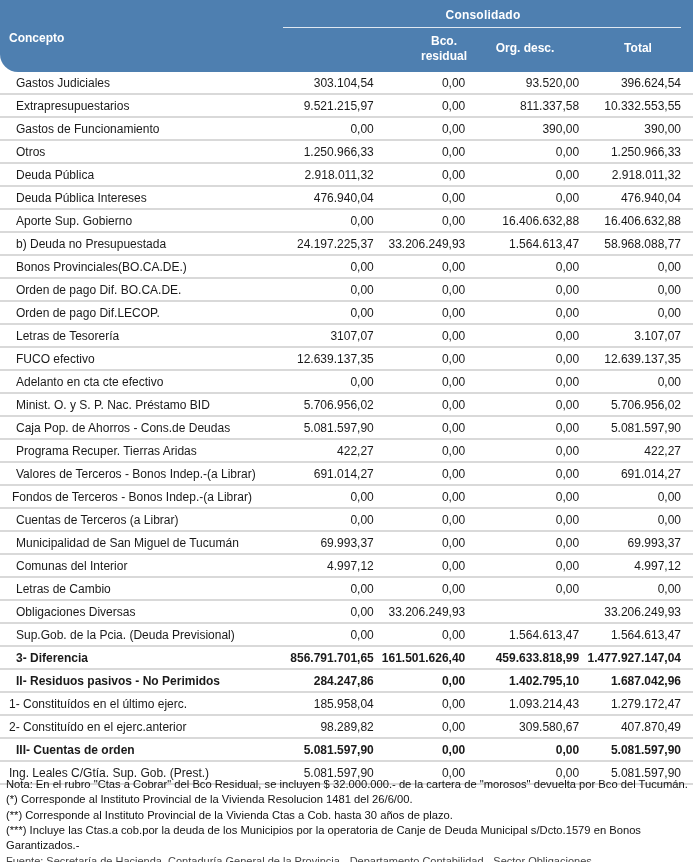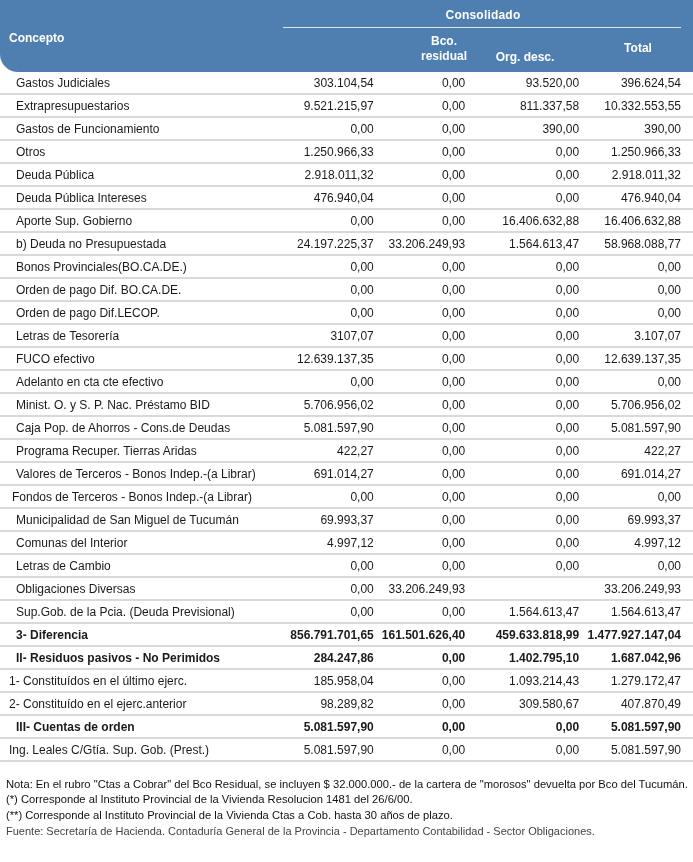--- a/index.html
+++ b/index.html
@@ -27,21 +27,21 @@
 <body>
 
 <div class="hdr">
   <div class="grp">Consolidado</div>
   <div class="grpline"></div>
   <div class="concepto">Concepto</div>
   <div class="col" style="left:400px;width:88px;">
     <div>Bco.</div>
     <div>residual</div>
   </div>
-  <div class="col" style="left:468px;width:114px;top:41px;margin-top:9px;">
+  <div class="col" style="left:468px;width:114px;top:41px;">
     <div>Org. desc.</div>
   </div>
   <div class="col" style="left:582px;width:112px;top:41px;">
     <div>Total</div>
   </div>
 </div>
 
 <table>
   <colgroup>
     <col style="width:255px">
@@ -178,20 +178,27 @@
         <td class="n" style="padding-right: 12px;">691.014,27</td>
       </tr>
       <tr class="fnd">
         <td class="c">Fondos de Terceros - Bonos Indep.-(a Librar)</td>
         <td class="n">0,00</td>
         <td class="n">0,00</td>
         <td class="n" style="padding-right: 0px;">0,00</td>
         <td class="n" style="padding-right: 12px;">0,00</td>
       </tr>
       <tr class="item">
+        <td class="c">Cuentas de Terceros (a Librar)</td>
+        <td class="n">0,00</td>
+        <td class="n">0,00</td>
+        <td class="n" style="padding-right: 0px;">0,00</td>
+        <td class="n" style="padding-right: 12px;">0,00</td>
+      </tr>
+      <tr class="item">
         <td class="c">Municipalidad de San Miguel de Tucumán</td>
         <td class="n">69.993,37</td>
         <td class="n">0,00</td>
         <td class="n" style="padding-right: 0px;">0,00</td>
         <td class="n" style="padding-right: 12px;">69.993,37</td>
       </tr>
       <tr class="item">
         <td class="c">Comunas del Interior</td>
         <td class="n">4.997,12</td>
         <td class="n">0,00</td>
@@ -261,14 +268,15 @@
         <td class="n" style="padding-right: 0px;">0,00</td>
         <td class="n" style="padding-right: 12px;">5.081.597,90</td>
       </tr>
     </tbody>
 </table>
 
 <div class="notes">
   <div>Nota: En el rubro "Ctas a Cobrar" del Bco Residual, se incluyen $ 32.000.000.- de la cartera de "morosos" devuelta por Bco del Tucumán.</div>
   <div>(*) Corresponde al Instituto Provincial de la Vivienda Resolucion 1481 del 26/6/00.</div>
   <div>(**) Corresponde al Instituto Provincial de la Vivienda Ctas a Cob. hasta 30 años de plazo.</div>
+  <div>(***) Incluye las Ctas.a cob.por la deuda de los Municipios por la operatoria de Canje de Deuda Municipal s/Dcto.1579 en Bonos Garantizados.-</div>
   <div class="src">Fuente: Secretaría de Hacienda. Contaduría General de la Provincia - Departamento Contabilidad - Sector Obligaciones.</div>
 </div>
 
 </body></html>

